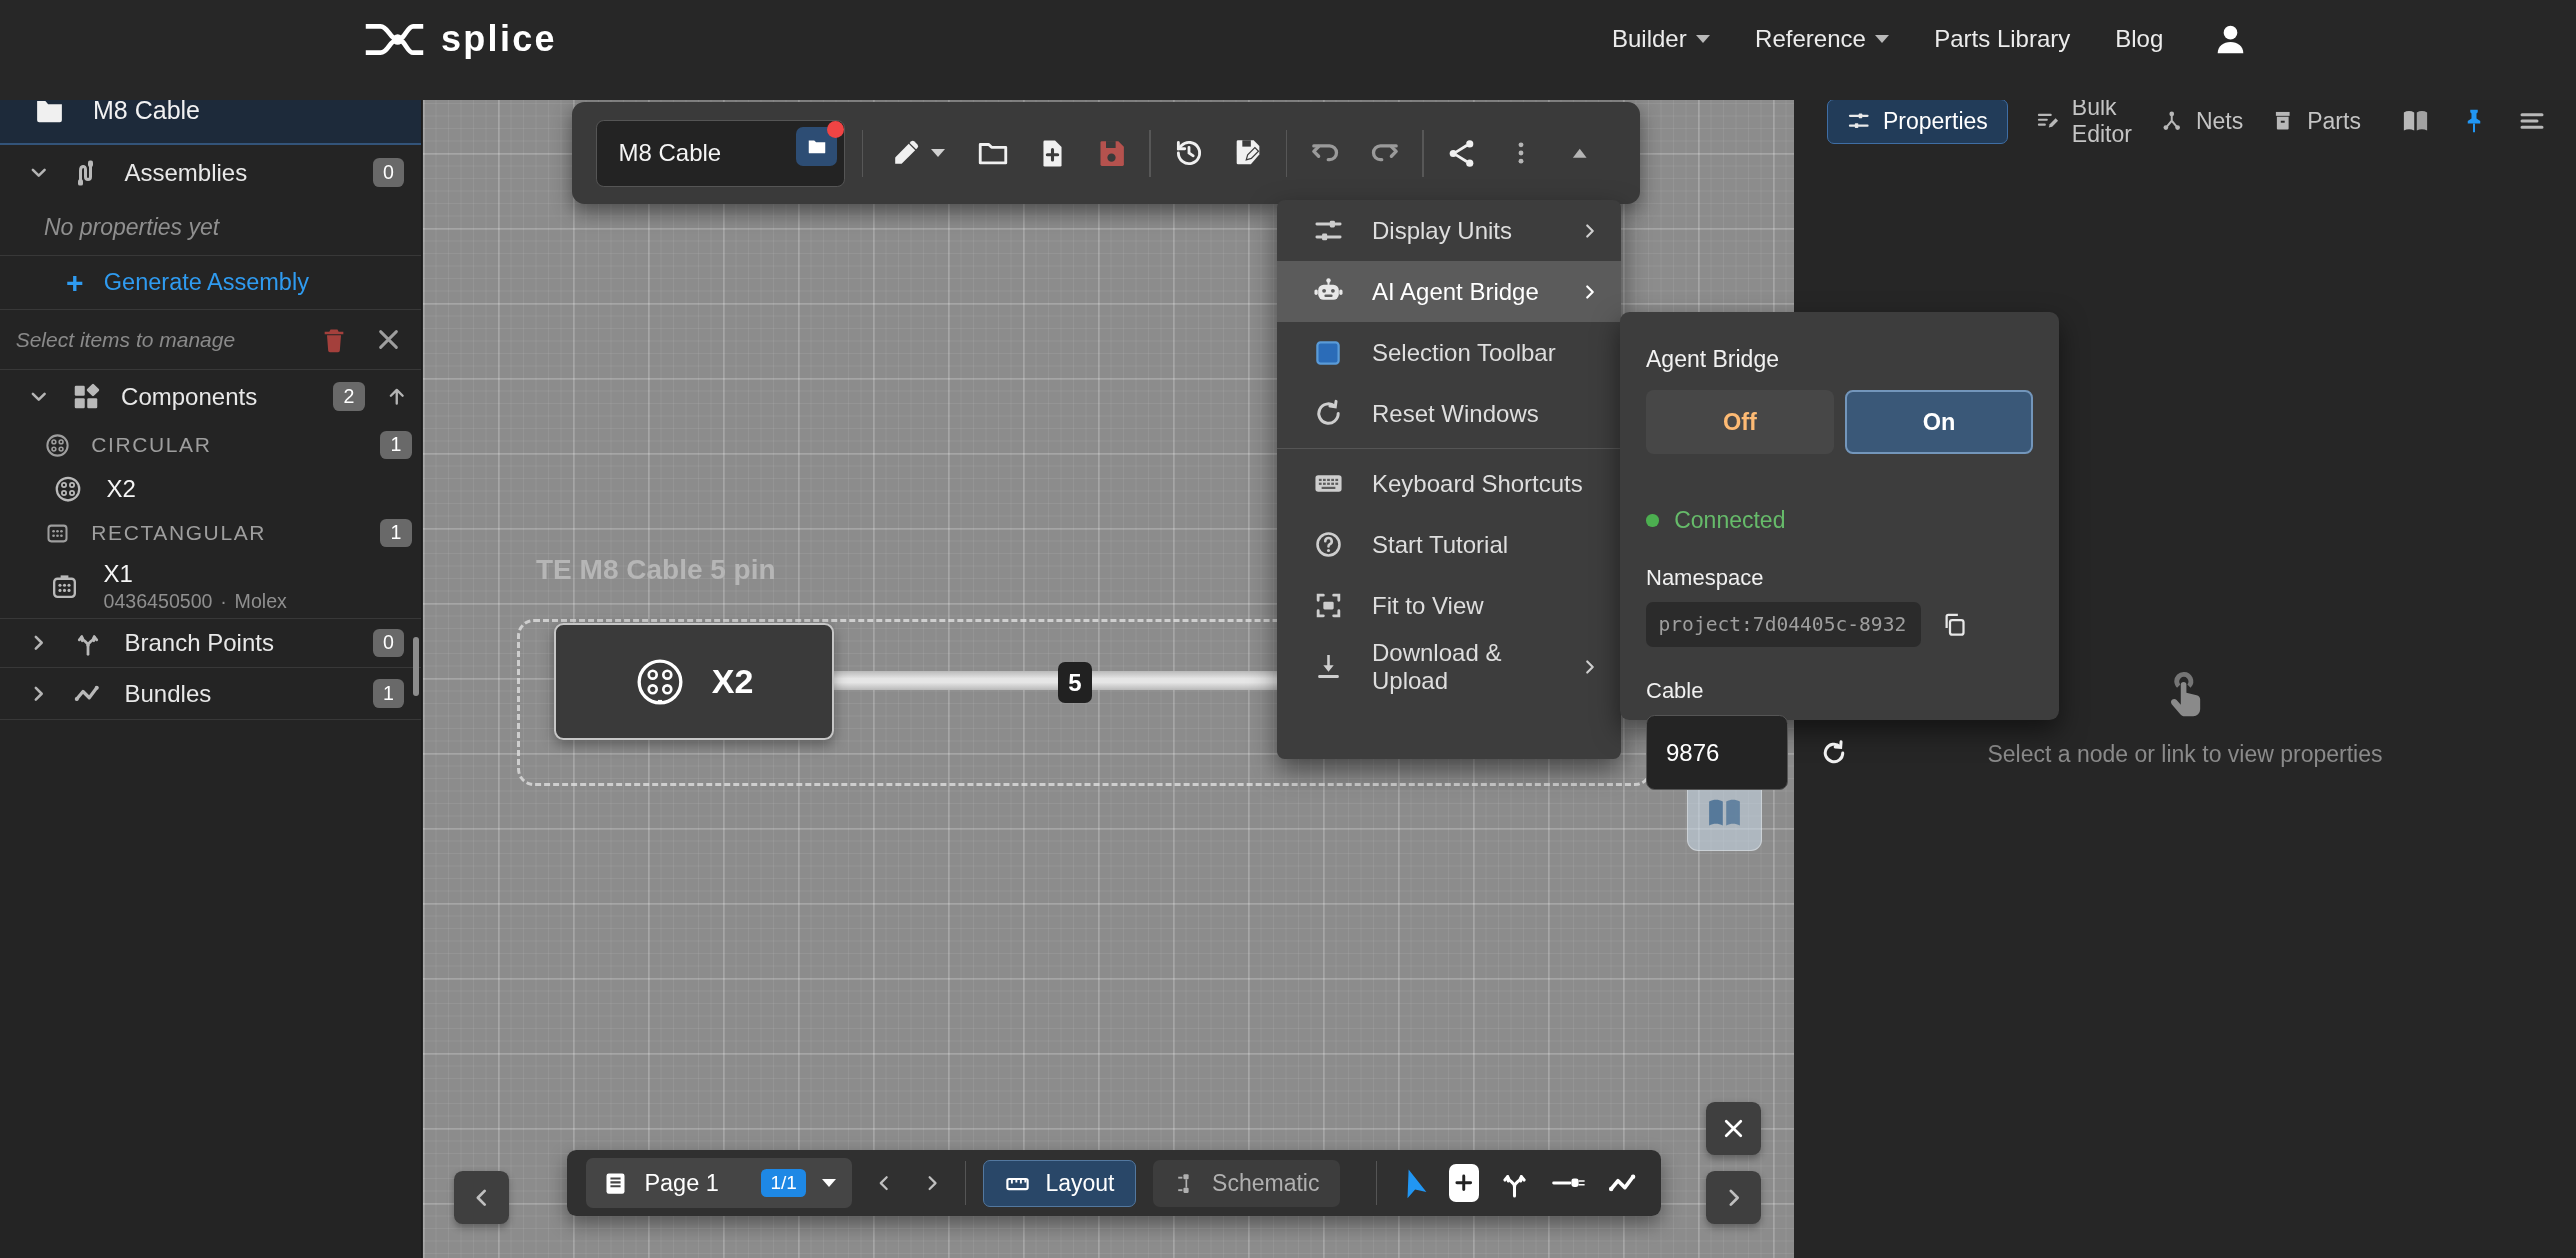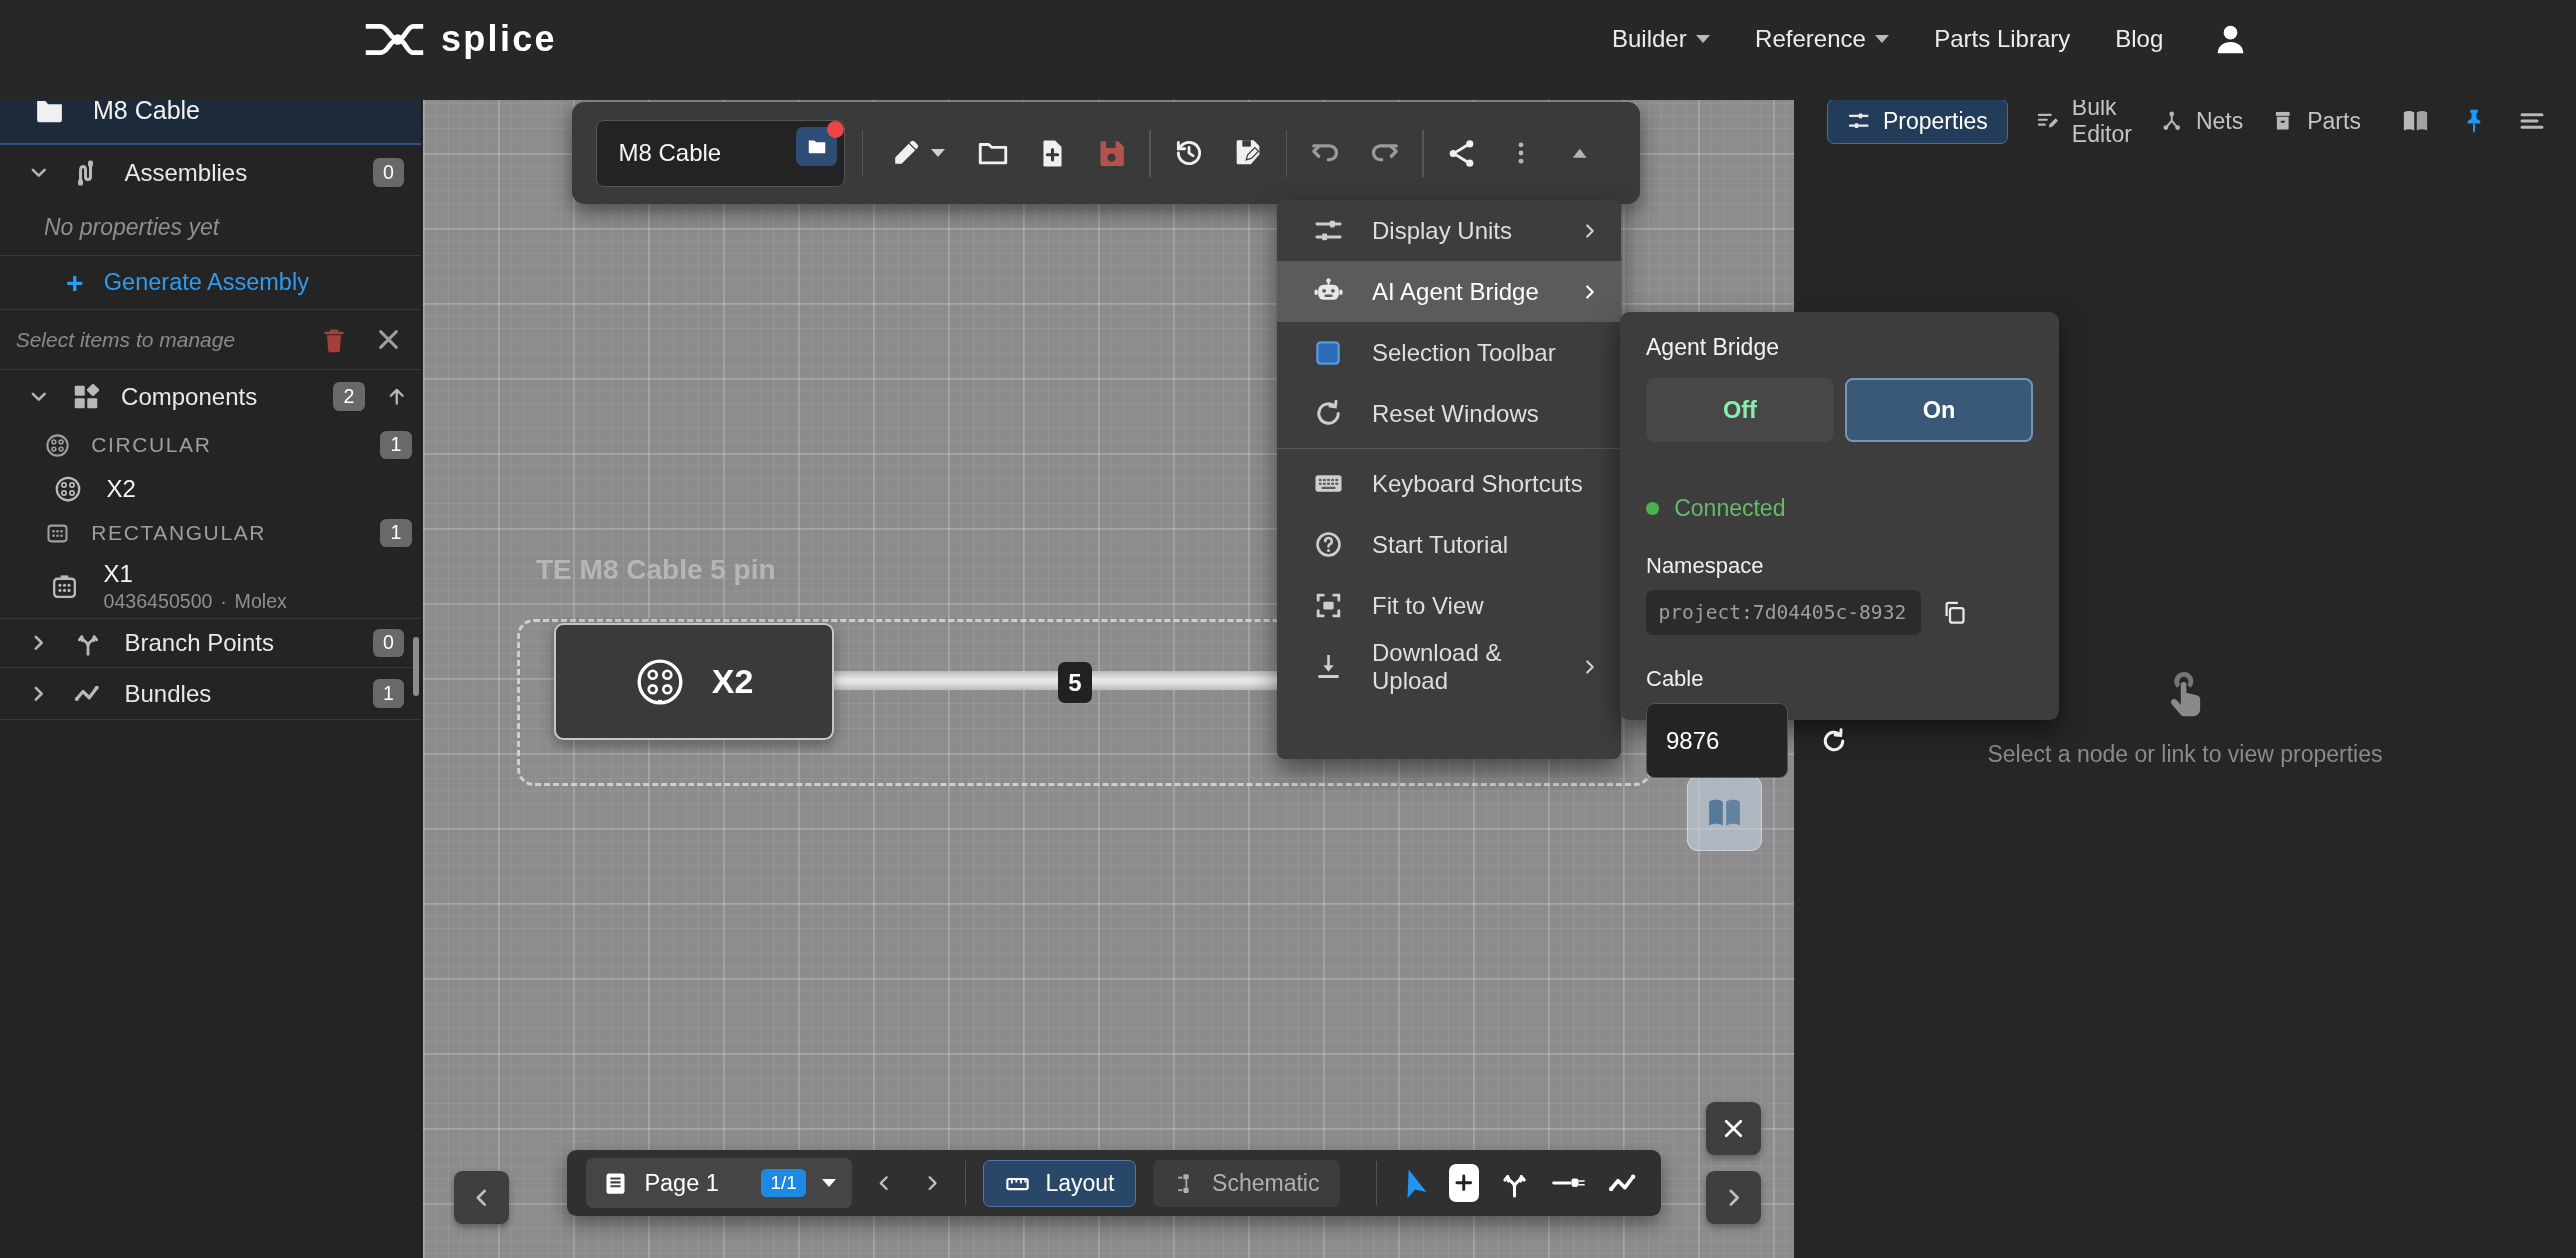--- a/index.html
+++ b/index.html
@@ -88,25 +88,25 @@
   .menu-item{height:61px;display:flex;align-items:center;gap:27px;padding:0 20.3px 0 34px;cursor:pointer;}
   .menu-item.hl{background:#5b5b5b;}
   .mi-icon{width:34px;color:#cecece;display:flex;justify-content:center;}
   .mi-label{flex:1;font-size:24px;color:#dedede;}
   .mi-chev{color:#cecece;}
   .menu-div{height:9.4px;display:flex;align-items:center;}
   .menu-div::after{content:"";display:block;width:100%;height:1.6px;background:#555;}
 
   
   .bridge{position:absolute;left:1620px;top:312px;width:439px;height:408px;background:#3d3d3d;border-radius:9.4px;
-          box-shadow:0 11px 27px rgba(0,0,0,0.5);z-index:45;padding:22px 26px;}
+          box-shadow:0 11px 27px rgba(0,0,0,0.5);z-index:45;padding:34px 26px;}
   .bridge-title{font-size:23px;color:#f2f2f2;margin-bottom:17px;}
   .seg{display:flex;gap:11px;}
   .seg-btn{width:189px;height:64px;border-radius:7.8px;display:flex;align-items:center;justify-content:center;font-size:23.5px;font-weight:bold;cursor:pointer;}
-  .seg-off{background:#474747;color:#86efac;}
+  .seg-off{background:#474747;color:#fdba74;}
   .seg-on{background:#3a5878;border:2.3px solid #7396bb;color:#fff;}
   .conn-row{display:flex;align-items:center;gap:15.7px;margin-top:53px;}
   .conn-dot{width:12.5px;height:12.5px;border-radius:50%;background:#4caf50;}
   .conn-text{font-size:23px;color:#66bb6a;}
   .field-label{font-size:22px;color:#f0f0f0;margin-top:31px;margin-bottom:11px;}
   .ns-row{display:flex;align-items:center;gap:20.3px;}
   .ns-input{width:275px;height:45px;background:#2b2b2b;border:none;border-radius:7px;color:#9e9e9e;
             font-family:"DejaVu Sans Mono",monospace;font-size:19.6px;padding:0 12.5px;outline:none;}
   .copy-btn{color:#e8e8e8;cursor:pointer;}
   .port-row{display:flex;align-items:center;gap:31px;}

